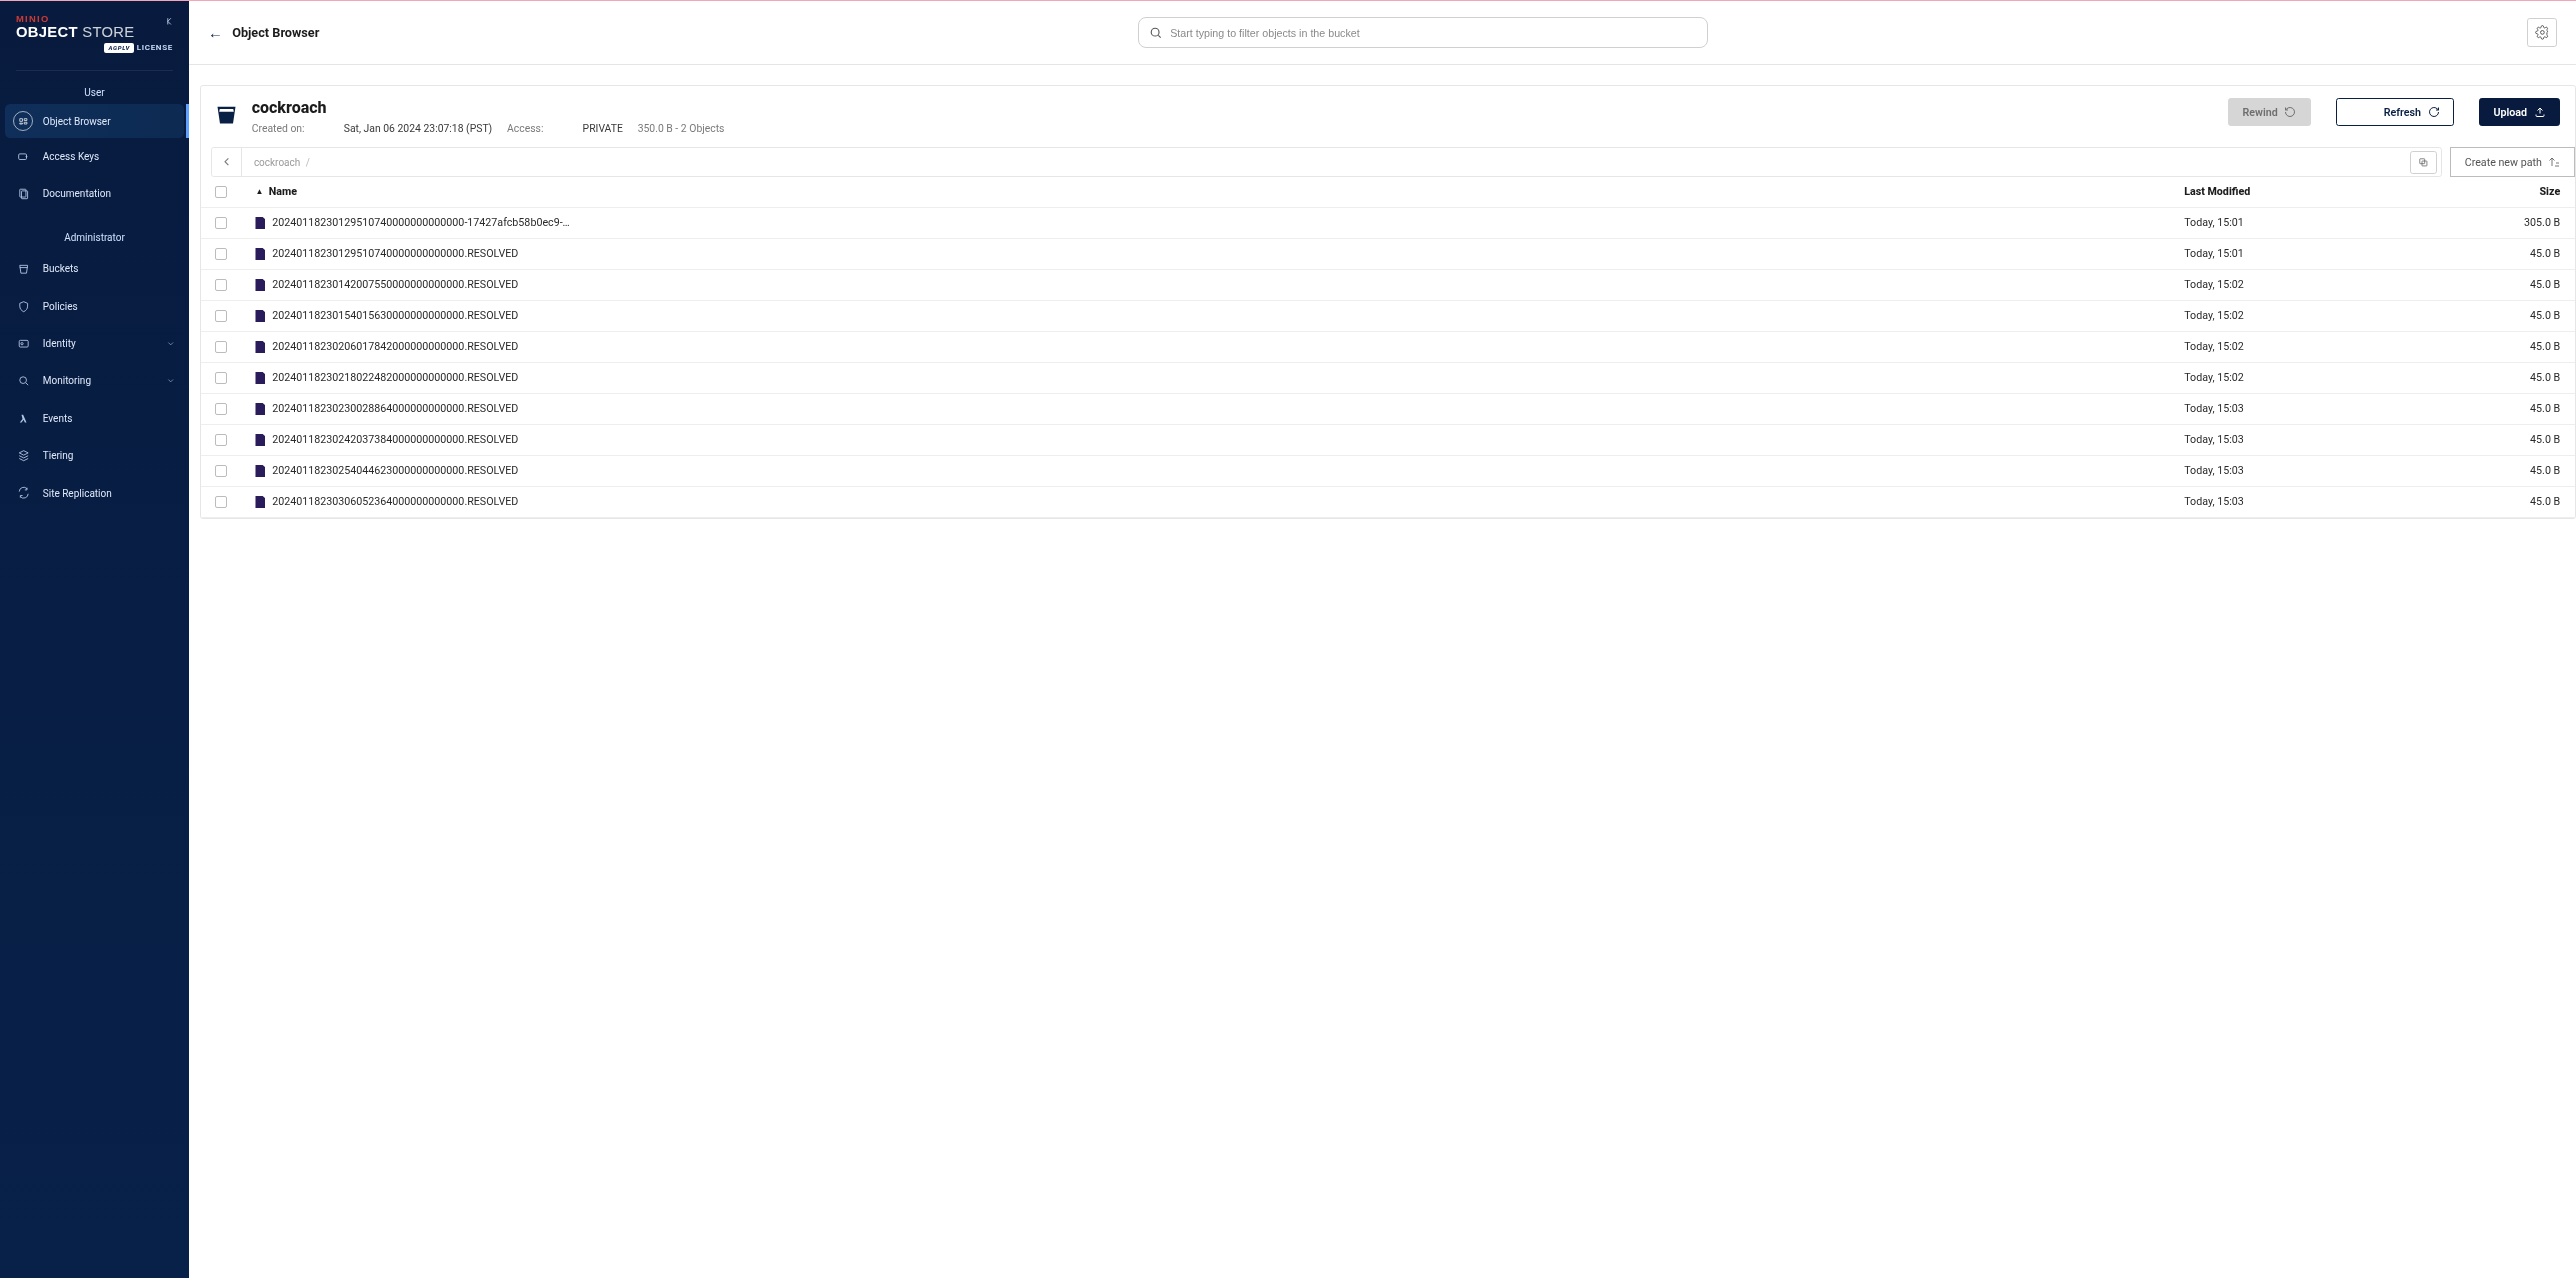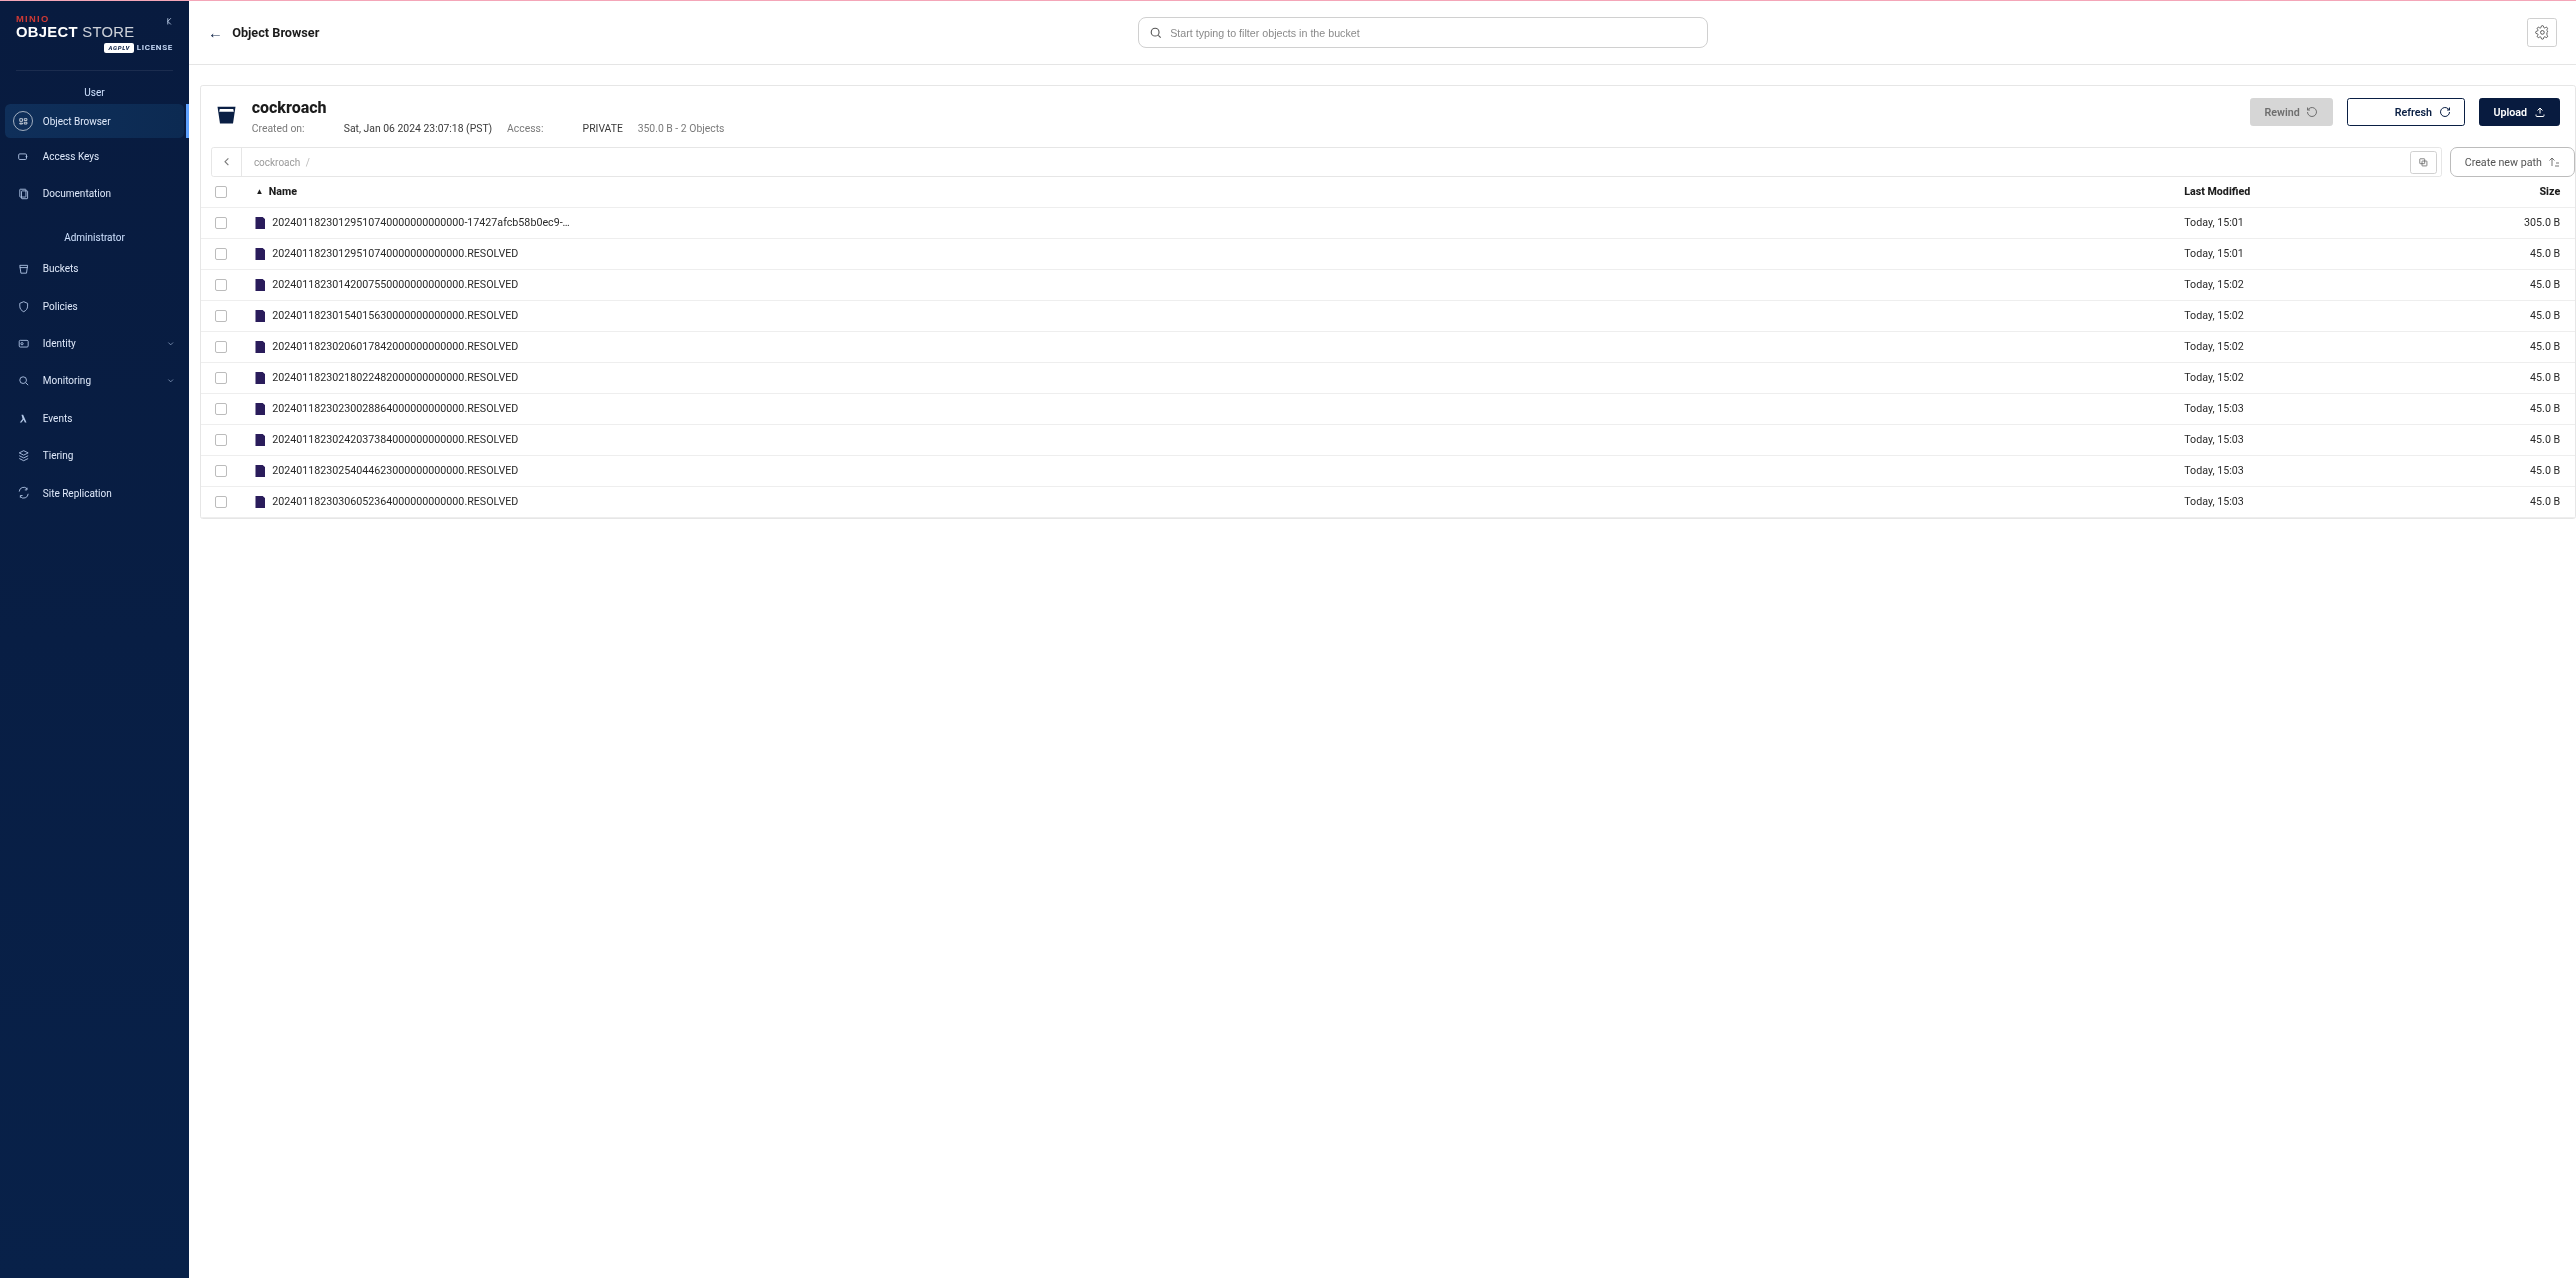--- a/index.html
+++ b/index.html
@@ -194,21 +194,21 @@
     .bucket-name { font-size: 16px; font-weight: 800; color: #1c1c1c; }
     .bucket-meta {
       margin-top: 5.4px;
       font-size: 10.4px;
       color: #7a7a7a;
       display: flex;
       gap: 14.8px;
       flex-wrap: wrap;
     }
     .bucket-meta .strong { color: #3a3a3a; font-weight: 400; margin-left: 34px; }
-    .bucket-actions { display: flex; gap: 14px; align-items: flex-start; margin-left: auto; }
+    .bucket-actions { display: flex; gap: 25px; align-items: flex-start; margin-left: auto; }
     .btn {
       display: flex;
       align-items: center;
       gap: 6.7px;
       padding: 6.7px 13.4px;
       border-radius: 2.7px;
       font-size: 10.7px;
       font-weight: 600;
       cursor: pointer;
       white-space: nowrap;
@@ -250,21 +250,21 @@
       justify-content: center;
       cursor: pointer;
       color: #555;
     }
     .btn-newpath {
       display: flex;
       align-items: center;
       gap: 6.7px;
       padding: 0 13.4px;
       border: 0.7px solid #bcbcbc;
-      border-radius: 7px;
+      border-radius: 0;
       font-size: 10.7px;
       color: #535353;
       cursor: pointer;
     }
     
     .table { width: 100%; }
     .thead, .trow {
       display: grid;
       grid-template-columns: 40px 1fr 295px 81px;
       align-items: center;

